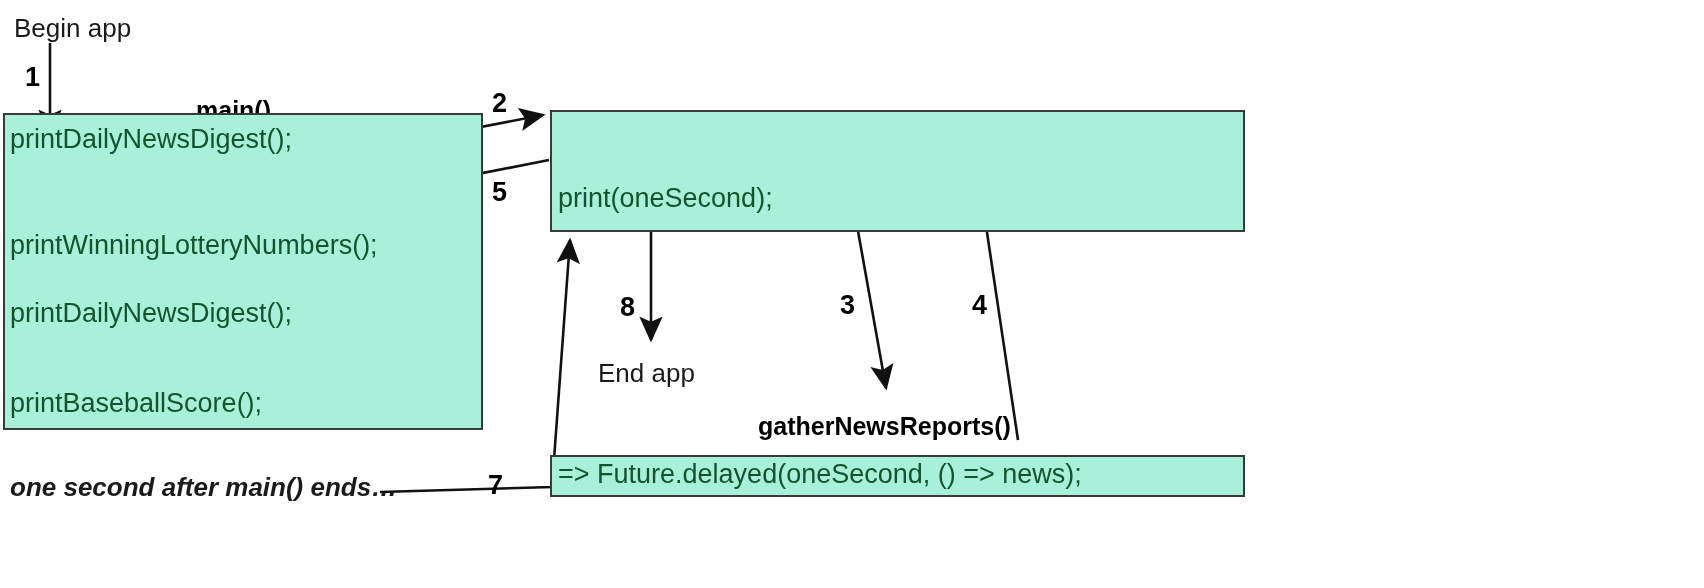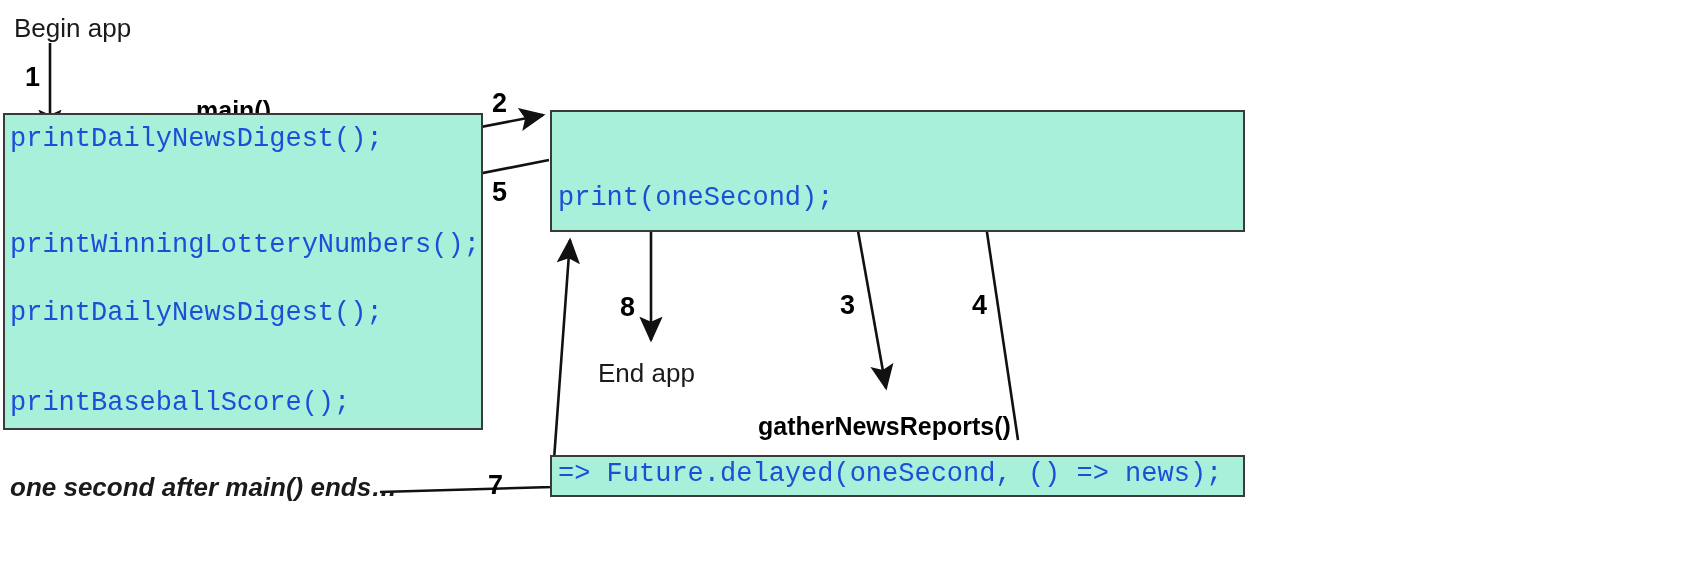--- a/index.html
+++ b/index.html
@@ -15,23 +15,23 @@
   .svg-layer{position:absolute;left:0;top:0;width:1704px;height:588px;pointer-events:none;}
 
   .code-box{
     position:absolute;
     background:#a8f0da;
     border:2px solid #3a3a3a;
     box-sizing:border-box;
   }
   .code-line{
     position:absolute;
-    font-family:Liberation Mono, monospace;
+    font-family:Liberation Sans, sans-serif;
     font-size:27px;
-    color:#1d4ed8;
+    color:#14532d;
     white-space:pre;
     letter-spacing:0px;
     text-align:right;
   }
   .fn-title{
     position:absolute;
     font-family:"Liberation Sans", sans-serif;
     font-weight:bold;
     font-size:25px;
     color:#000;

